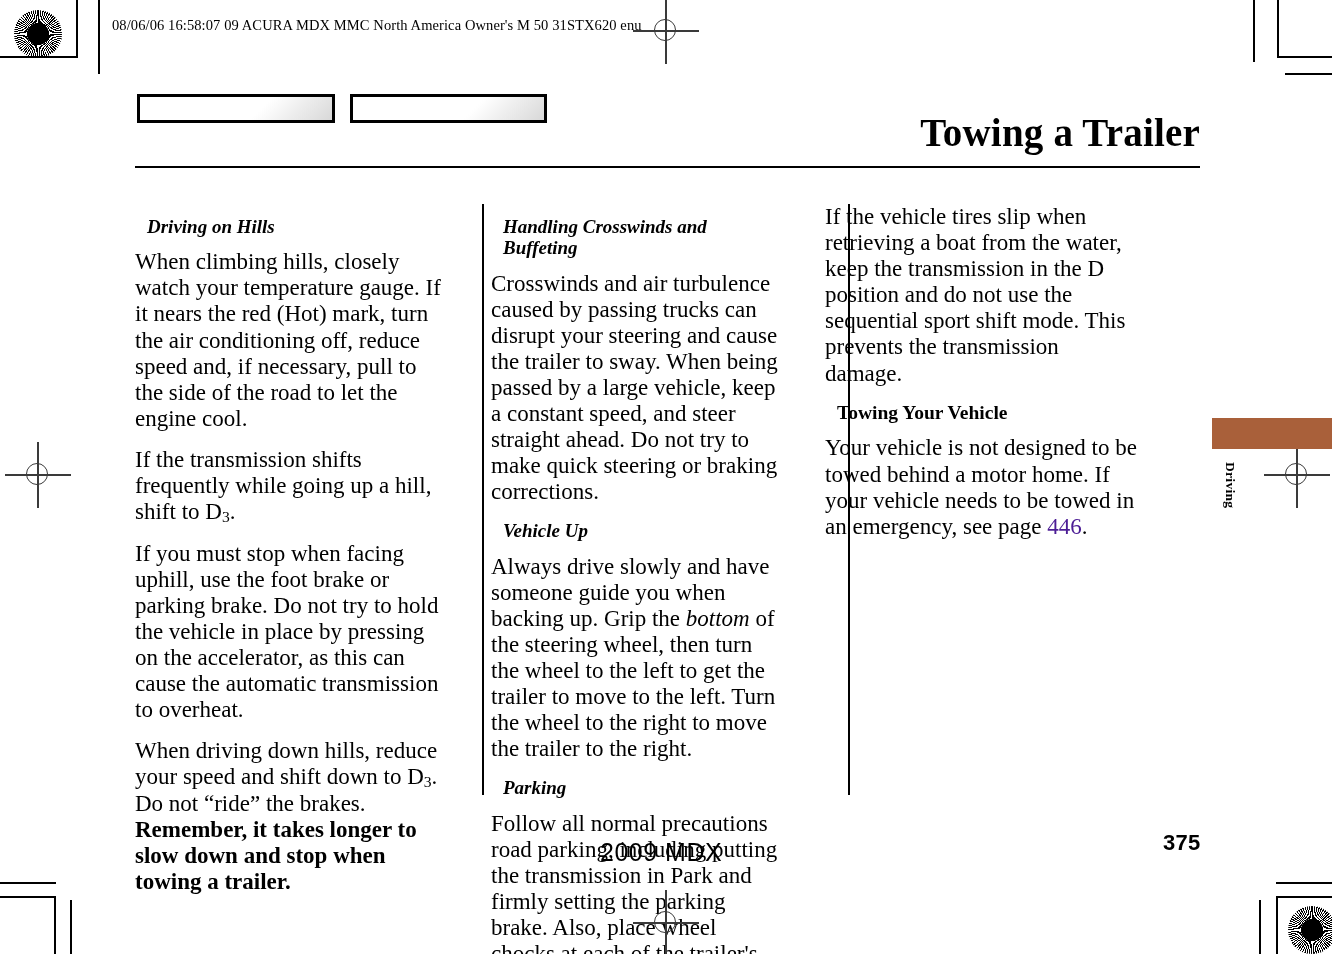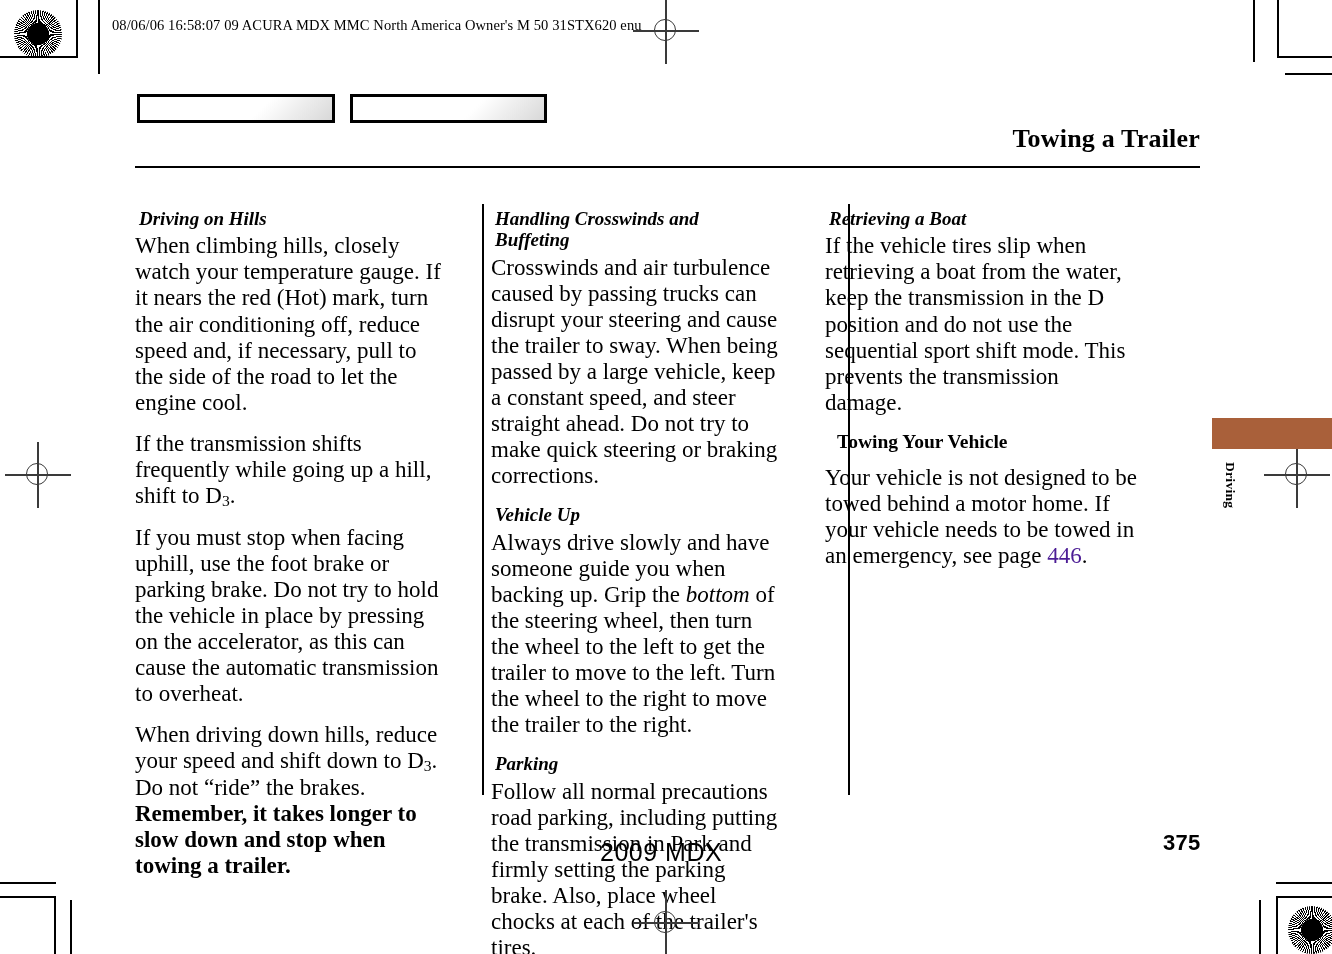--- a/index.html
+++ b/index.html
@@ -75,22 +75,22 @@
     position: absolute;
     border: 3px solid #000000;
     background: linear-gradient(135deg, #ffffff 62%, #d8d8d8 100%);
     box-sizing: border-box;
   }
 
   
   .page-title {
     position: absolute;
     right: 132px;
-    top: 124px;
-    font-size: 26px;
+    top: 110px;
+    font-size: 39px;
     font-weight: bold;
     font-family: "Liberation Serif", "DejaVu Serif", serif;
     letter-spacing: 0.2px;
     white-space: nowrap;
   }
   .title-rule {
     position: absolute;
     left: 135px;
     top: 166px;
     width: 1065px;
@@ -115,21 +115,21 @@
   .col-3 { padding-left: 22px; }
   .col-rule {
     position: absolute;
     top: 204px;
     width: 2px;
     height: 591px;
     background: #000000;
   }
 
   h3.sec-italic {
-    margin: 4px;
+    margin: 12px;
     font-size: 19px;
     font-weight: bold;
     font-style: italic;
     line-height: 1.12;
     font-family: "Liberation Serif", "DejaVu Serif", serif;
   }
   h3.sec-bold {
     margin: 12px;
     font-size: 19.5px;
     font-weight: bold;
@@ -270,21 +270,20 @@
         <span>Always drive slowly and have someone guide you when backing up. Grip the </span><span class="i">bottom</span><span> of the steering wheel, then turn the wheel to the left to get the trailer to move to the left. Turn the wheel to the right to move the trailer to the right.</span>
       </p>
 
       <h3 class="sec-italic">Parking</h3>
       <p class="body tight">
         <span>Follow all normal precautions road parking, including putting the transmission in Park and firmly setting the parking brake. Also, place wheel chocks at each of the trailer's tires.</span>
       </p>
     </div>
 
     <div class="col col-3">
-      <h3 class="sec-italic">Retrieving a Boat</h3>
       <p class="body">
         <span>If the vehicle tires slip when retrieving a boat from the water, keep the transmission in the D position and do not use the sequential sport shift mode. This prevents the transmission damage.</span>
       </p>
 
       <h3 class="sec-bold">Towing Your Vehicle</h3>
       <p class="body tight">
         <span>Your vehicle is not designed to be towed behind a motor home. If your vehicle needs to be towed in an emergency, see page </span><span class="pageref">446</span><span>.</span>
       </p>
     </div>
 

